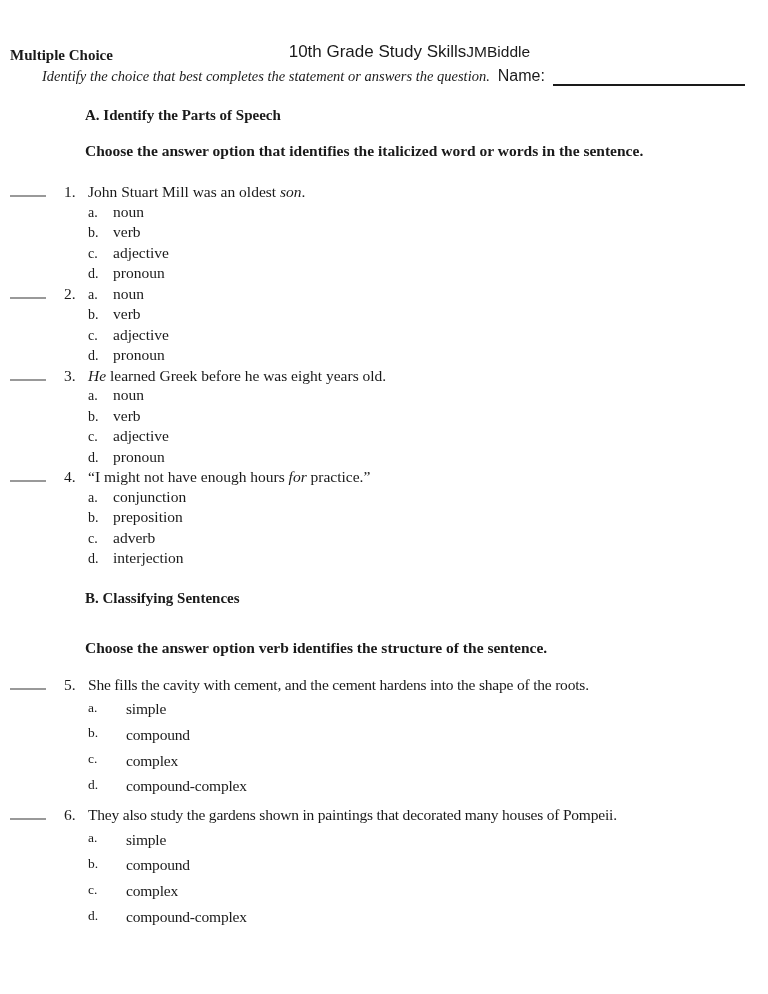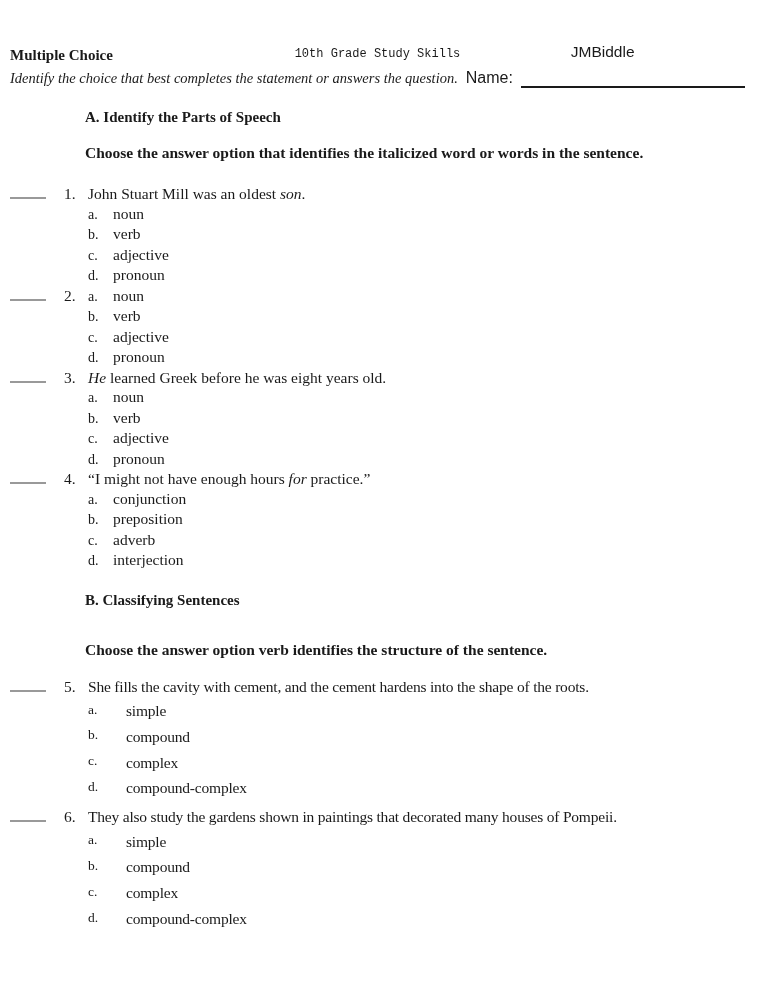--- a/index.html
+++ b/index.html
@@ -20,42 +20,43 @@
     align-items:baseline;
     line-height:20px;
   }
   .doc-type{
     font-weight:bold;
     font-size:15px;
     position:relative;top:3px;
     white-space:nowrap;
   }
   .doc-title{
-    font-family:Liberation Mono, monospace;
-    font-size:12px;
+    font-family:Liberation Sans, sans-serif;
+    font-size:17px;
     text-align:left;
     white-space:nowrap;
   }
   .doc-author{
     font-family:"Liberation Sans", sans-serif;
     font-size:15.5px;
-    text-align:center;
+    text-align:left;
     white-space:nowrap;
   }
   
   .sub-row{
     margin-top:4px;
     display:flex;
     align-items:baseline;
     line-height:19px;
   }
   .instruction{
     font-style:italic;
     font-size:14.5px;
     white-space:nowrap;
+    margin-left:32px;
   }
   .name-label{
     font-family:"Liberation Sans", sans-serif;
     font-size:16px;
     margin-left:8px;
     white-space:nowrap;
   }
   .name-line{
     flex:1;
     height:12px;

